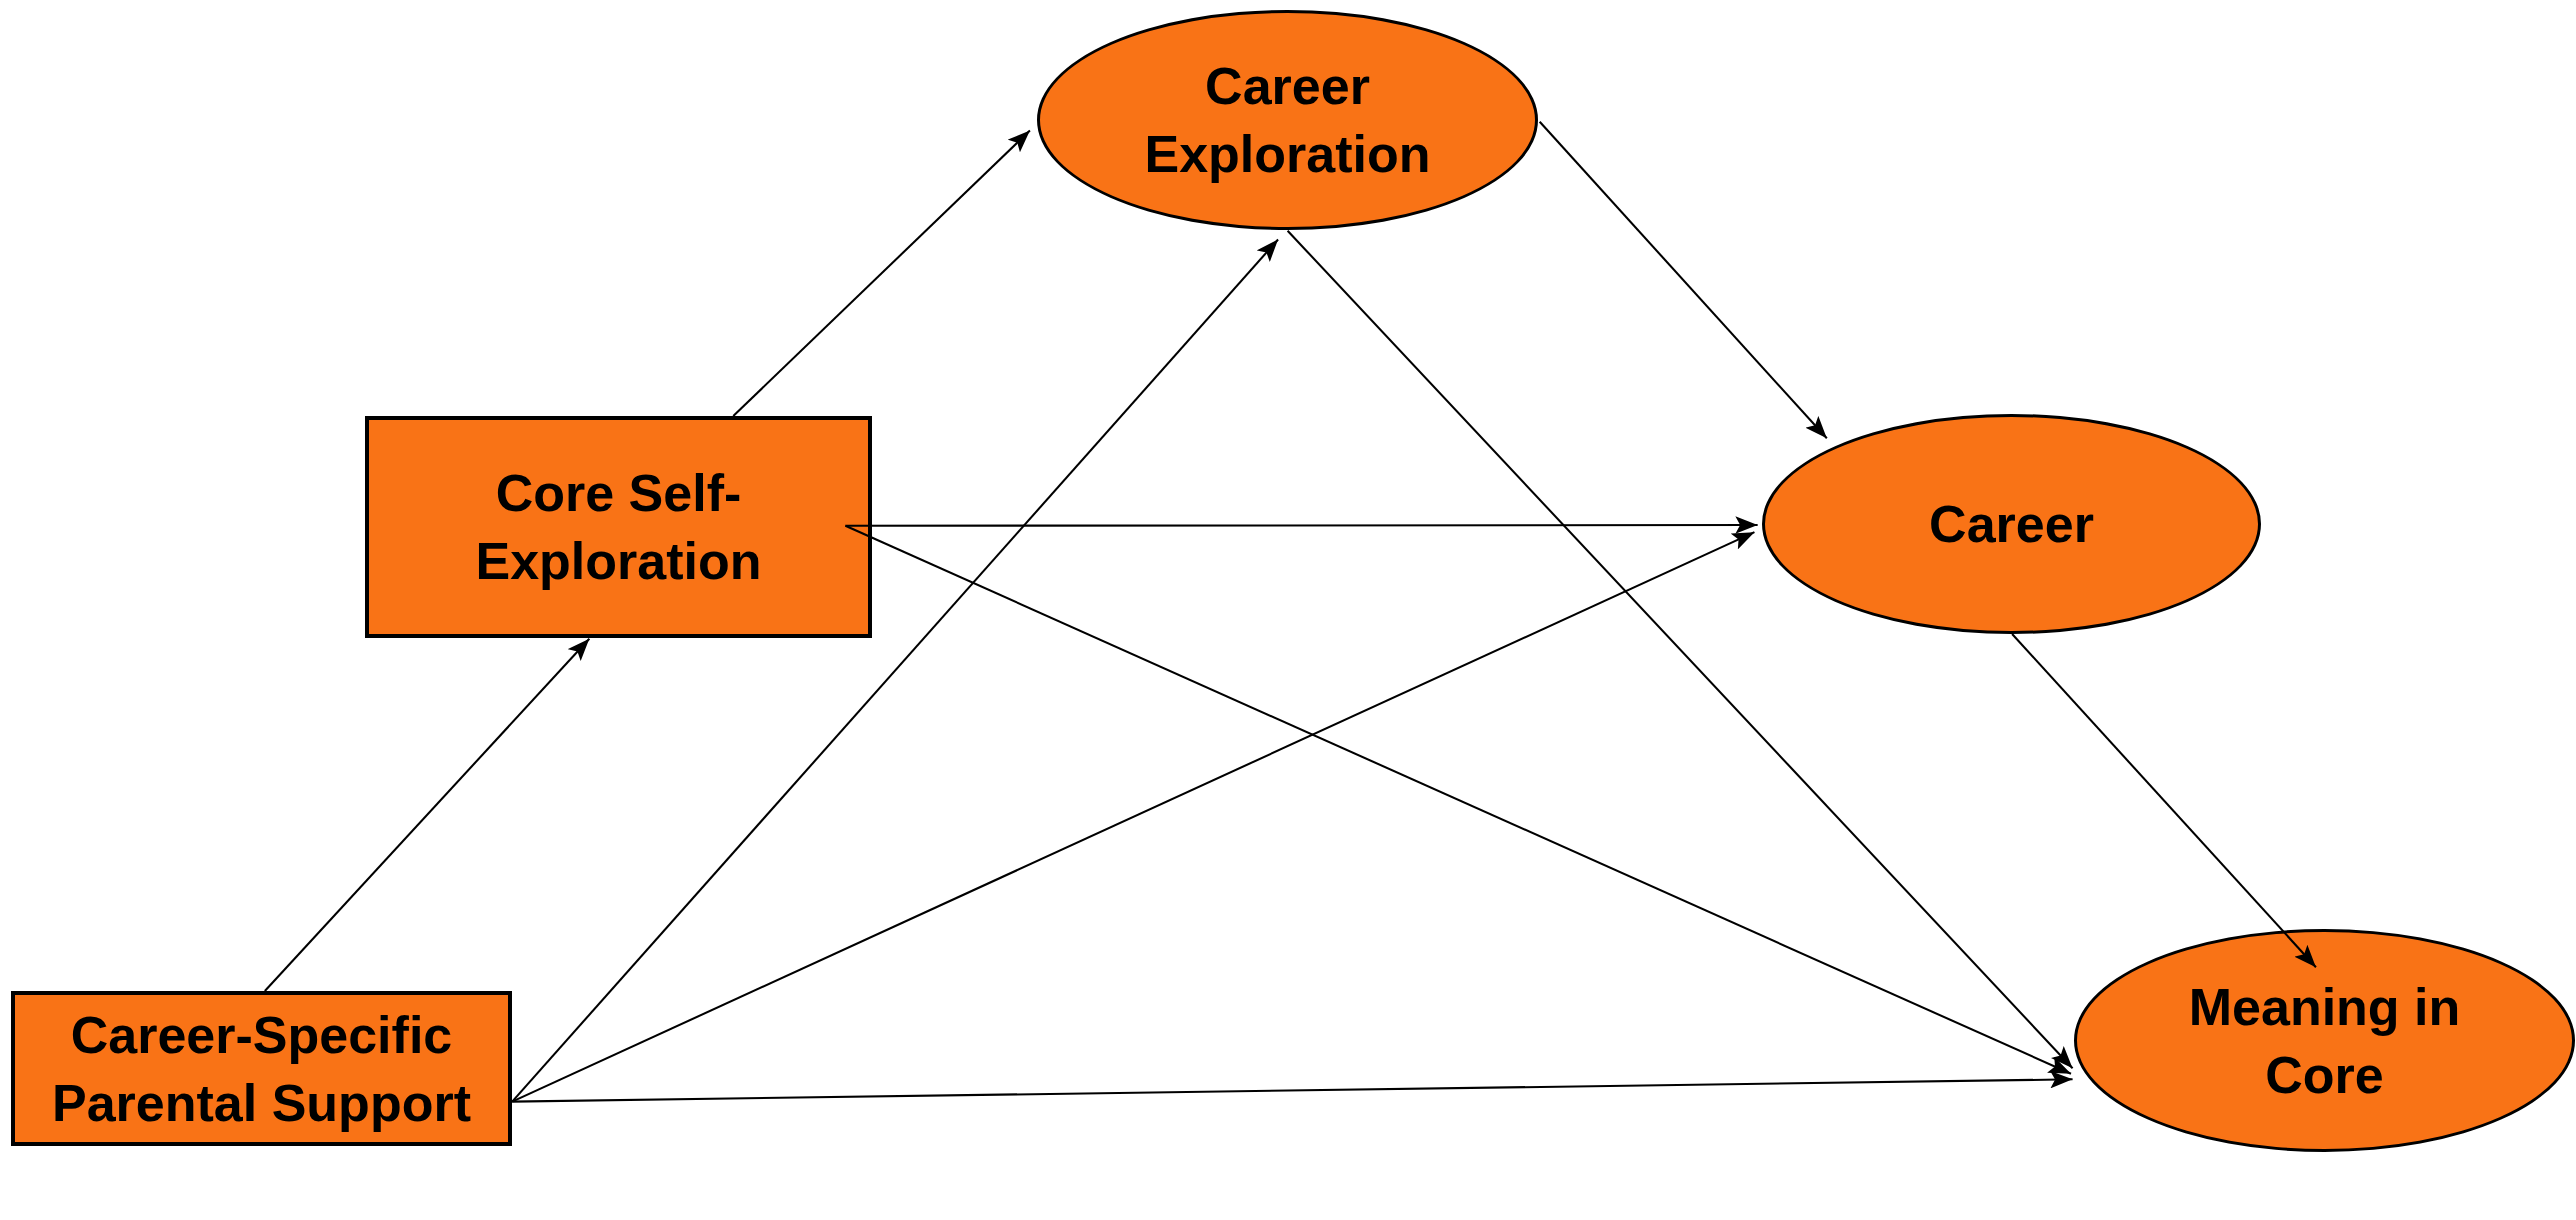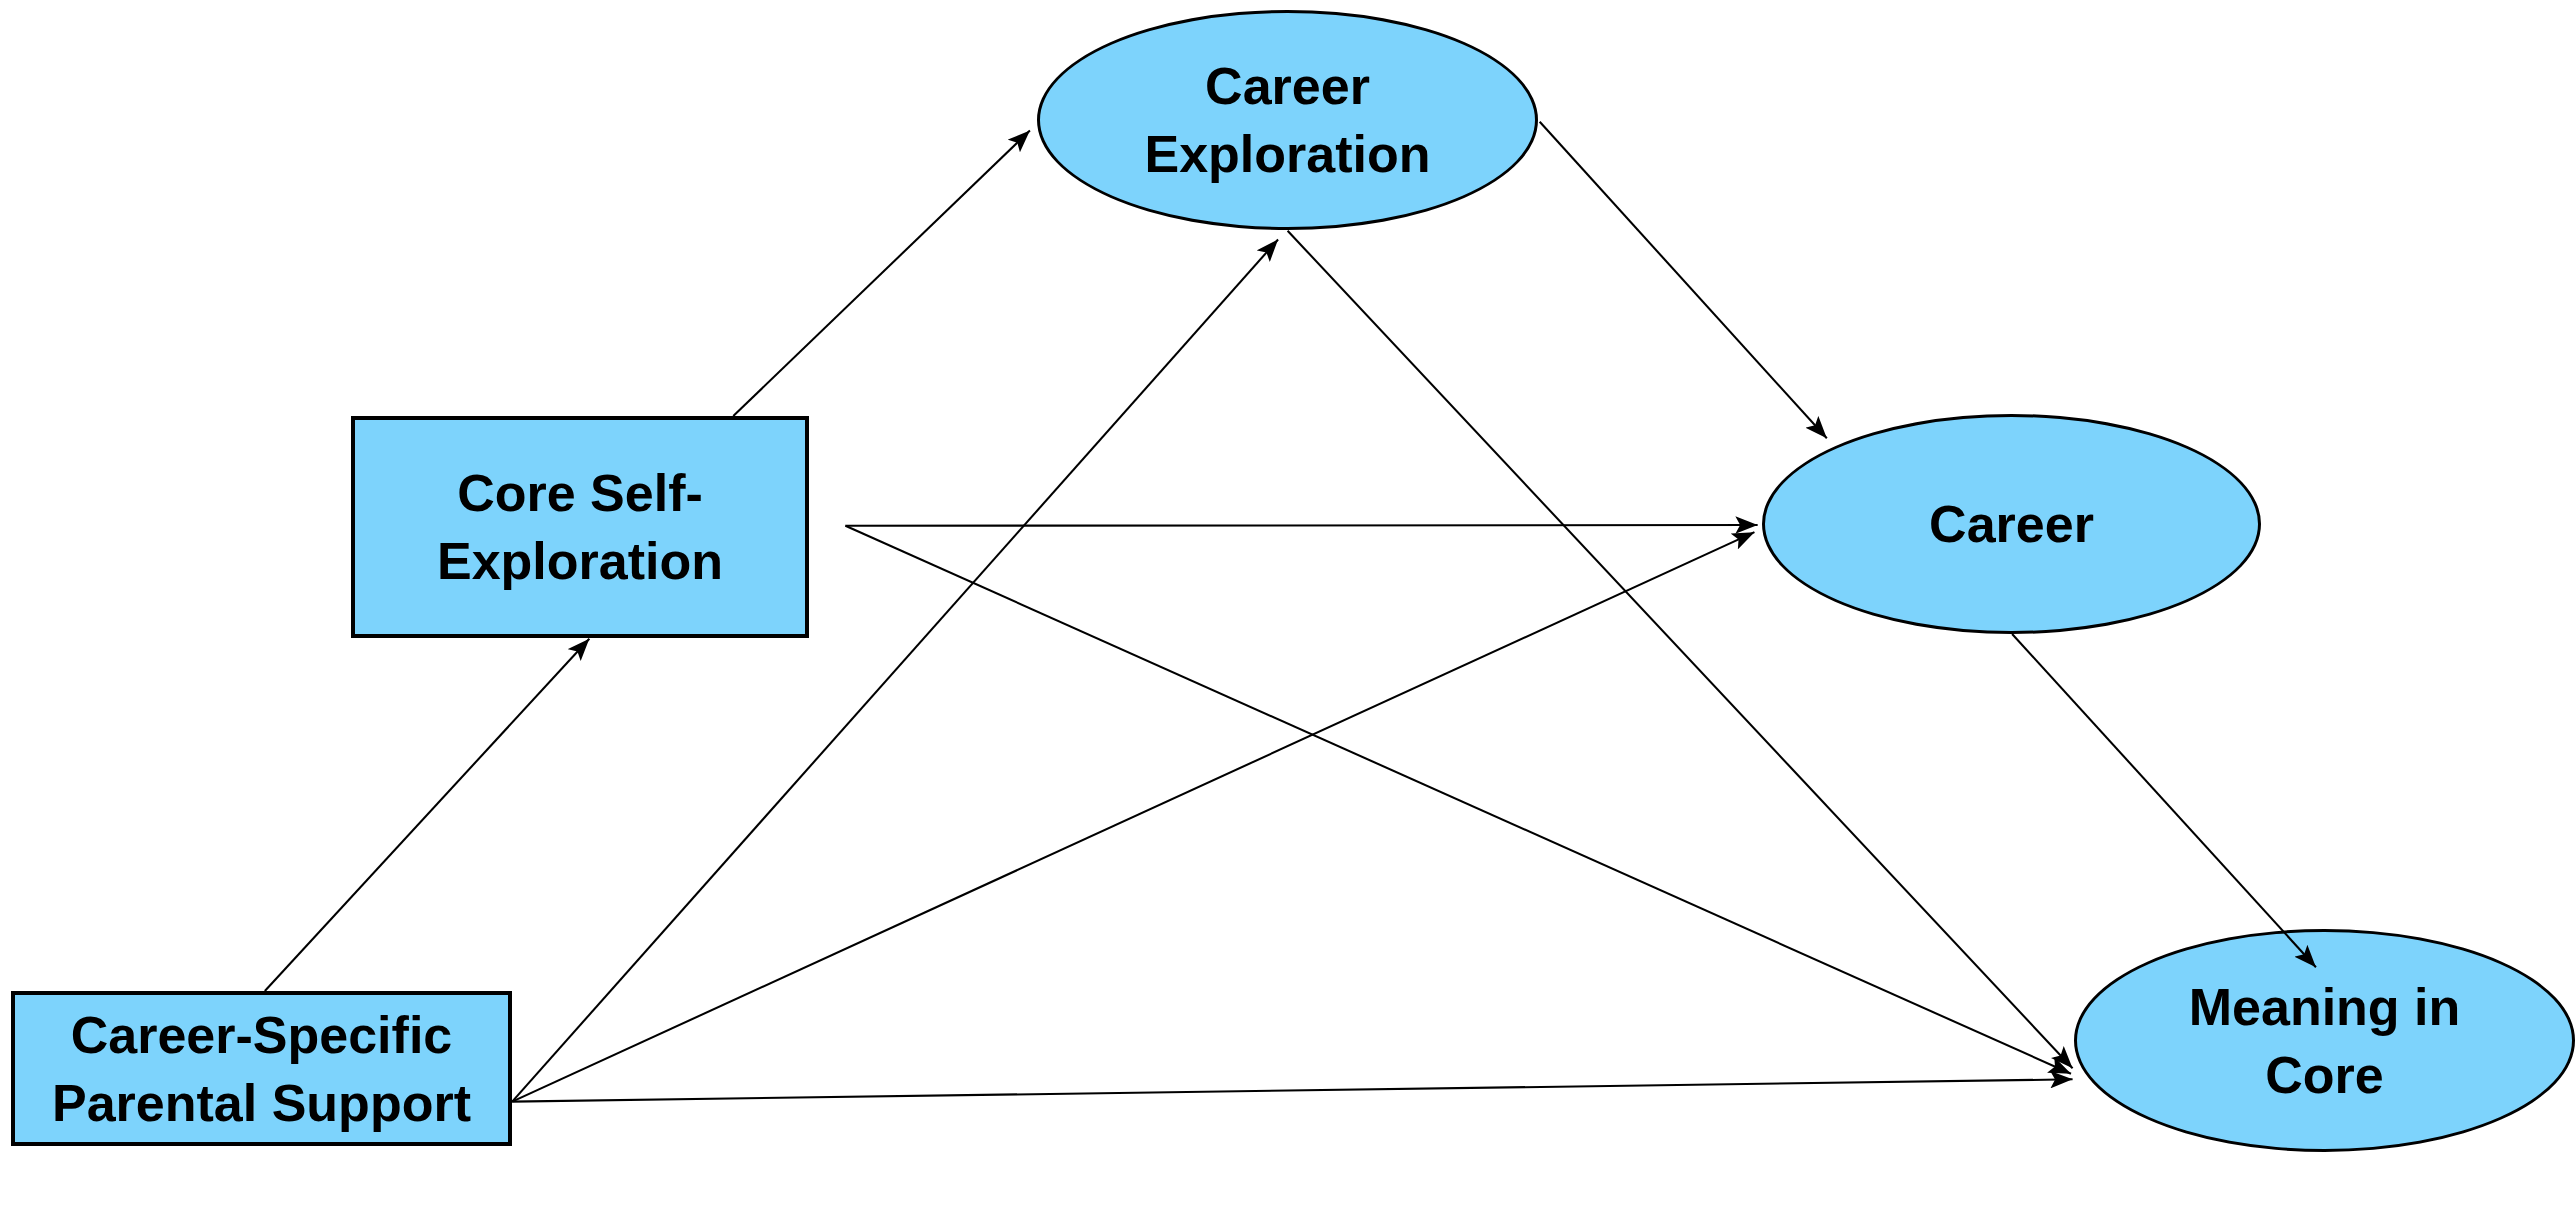--- a/index.html
+++ b/index.html
@@ -17,39 +17,39 @@
   .canvas {
     position: absolute;
     left: 0; top: 0;
     width: 2576px;
     height: 1221px;
     background: #ffffff;
   }
   .node {
     position: absolute;
     box-sizing: border-box;
-    background: #7dd3fc;
+    background: #f97316;
     display: flex;
     flex-direction: column;
     align-items: center;
     justify-content: center;
     text-align: center;
     color: #000000;
     font-weight: bold;
     font-size: 52px;
     line-height: 68px;
     z-index: 1;
   }
   .node .lbl { display: block; white-space: nowrap; }
   .rect-node { border: 4.8px solid #000000; }
   .ellipse-node { border: 3.2px solid #000000; border-radius: 50%; }
 
   
   .n-career-exploration      { left: 1037px; top: 10.3px;   width: 501px; height: 220px; }
-  .n-core-self-evaluations   { left: 351px;  top: 416px;  width: 458px; height: 222px; }
+  .n-core-self-evaluations   { left: 365px;  top: 416px;  width: 507px; height: 222px; }
   .n-career-adaptability     { left: 1762px; top: 414px;  width: 499px; height: 220px; }
   .n-parental-support        { left: 11px;   top: 991px; width: 501px; height: 155px; }
   .n-meaning-in-life         { left: 2074px; top: 929px; width: 501px; height: 223px; }
 
   #edges-layer {
     position: absolute;
     left: 0; top: 0;
     width: 2576px;
     height: 1221px;
     z-index: 2;

